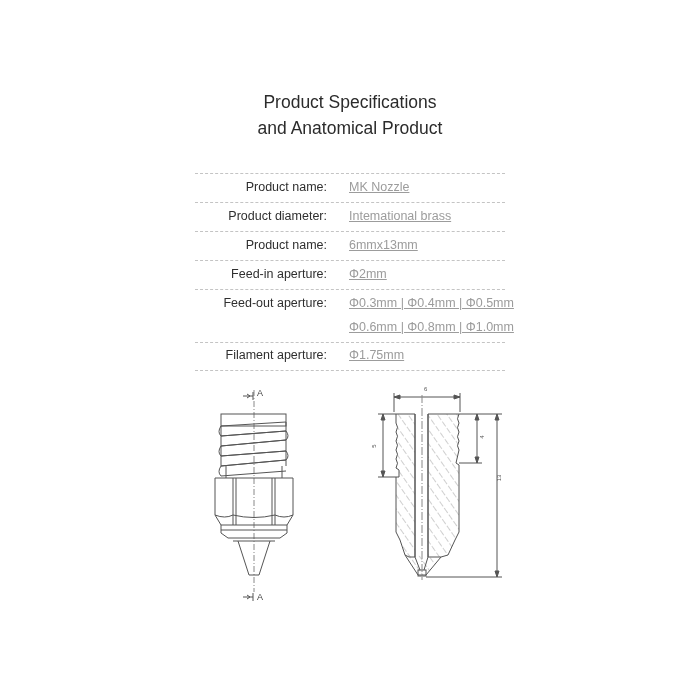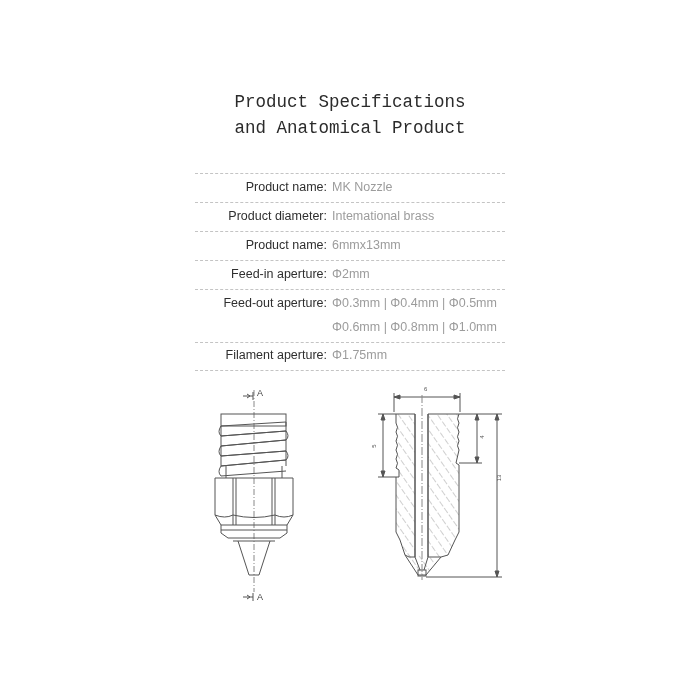--- a/index.html
+++ b/index.html
@@ -1,22 +1,22 @@
 <!DOCTYPE html>
 <html><head>
 <meta charset="utf-8">
 <style>
   html, body { margin:0; padding:0; background:#ffffff; }
   body { width:700px; height:700px; position:relative; overflow:hidden; font-family:"Liberation Sans", sans-serif; }
-  .title { position:absolute; left:0; width:700px; text-align:center; color:#2b2b2b; font-size:17.5px; line-height:26px;font-family:Liberation Mono, monospace; }
+  .title { position:absolute; left:0; width:700px; text-align:center; color:#2b2b2b; font-size:17.5px; line-height:26px; }
   .t1 { top:89px; } .t2 { top:115px; }
   .rule { position:absolute; left:195px; width:310px; height:0; border-top:1px dashed #c4c4c4; }
   .row { position:absolute; left:195px; width:310px; font-size:12.5px; line-height:16px; }
   .lbl { position:absolute; right:178px; color:#2f2f2f; white-space:nowrap; text-align:center; }
-  .val { position:absolute; left:137px; color:#9c9c9c; white-space:nowrap; }
+  .val { position:absolute; left:154px; color:#9c9c9c; white-space:nowrap;text-decoration:underline; }
   svg { position:absolute; left:0; top:0; }
 </style>
 </head>
 <body>
 
 <div class="title t1">Product Specifications</div>
 <div class="title t2">and Anatomical Product</div>
 
 <div class="rule" style="top:173px"></div>
 <div class="row" style="top:179px">

